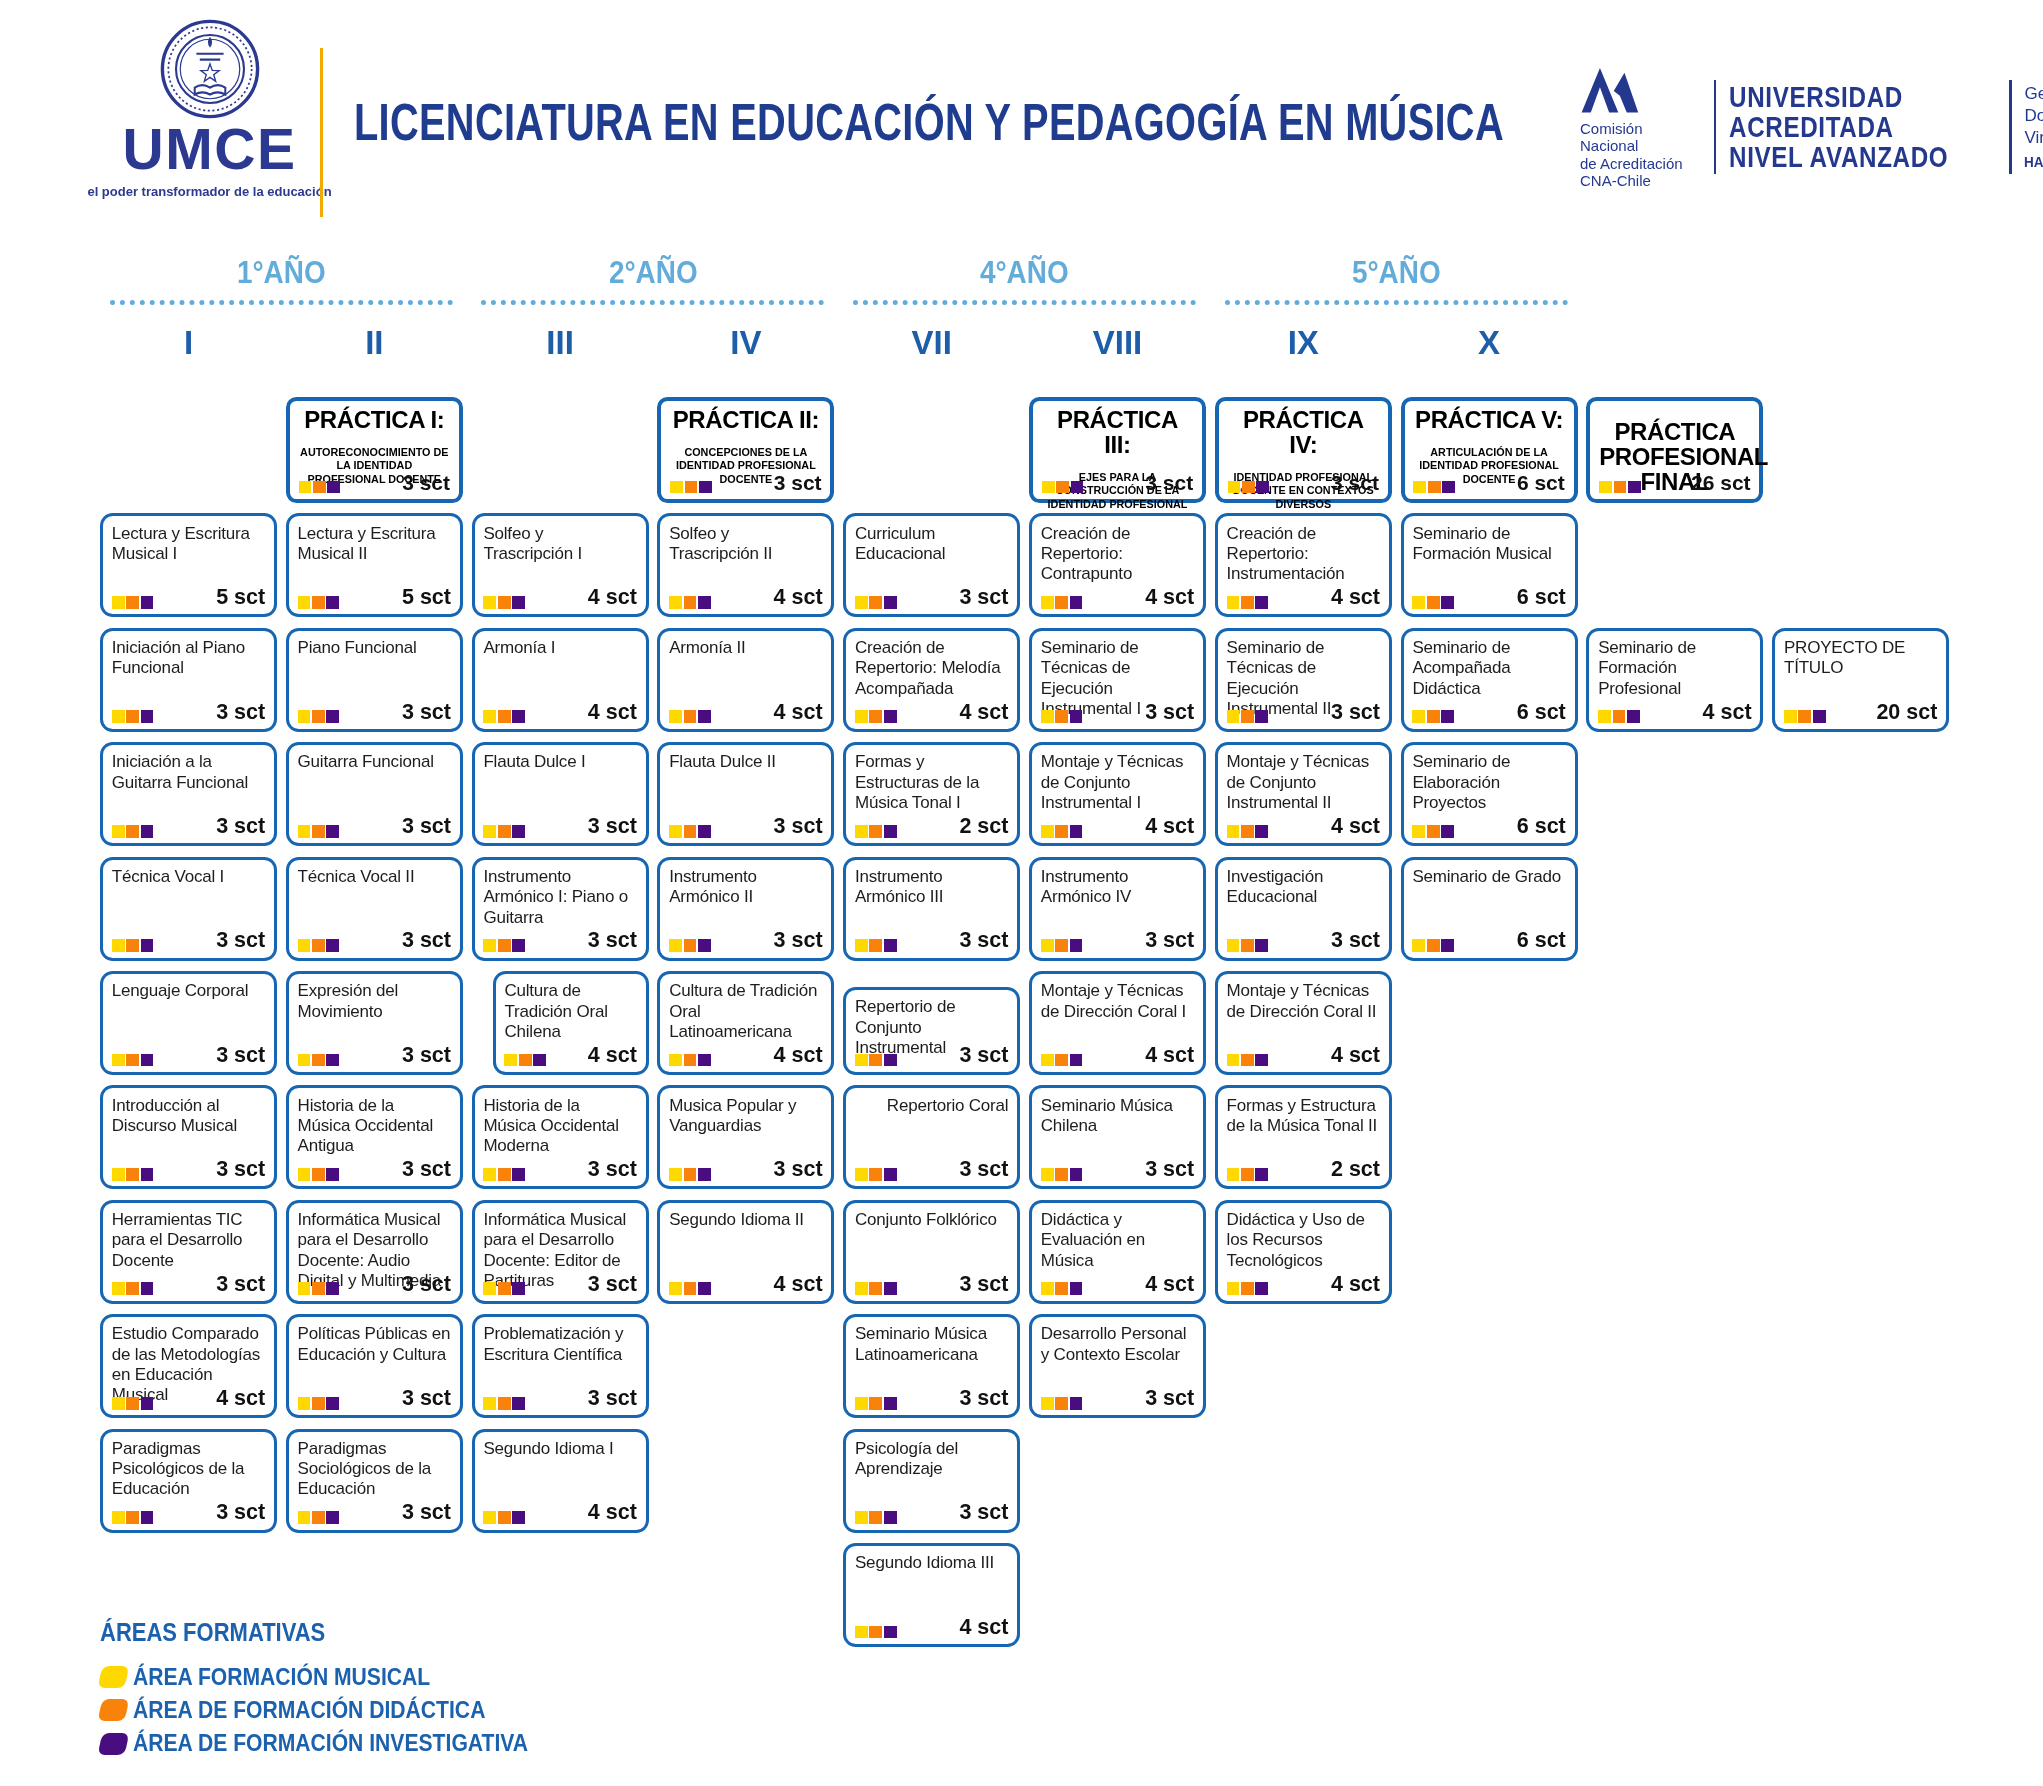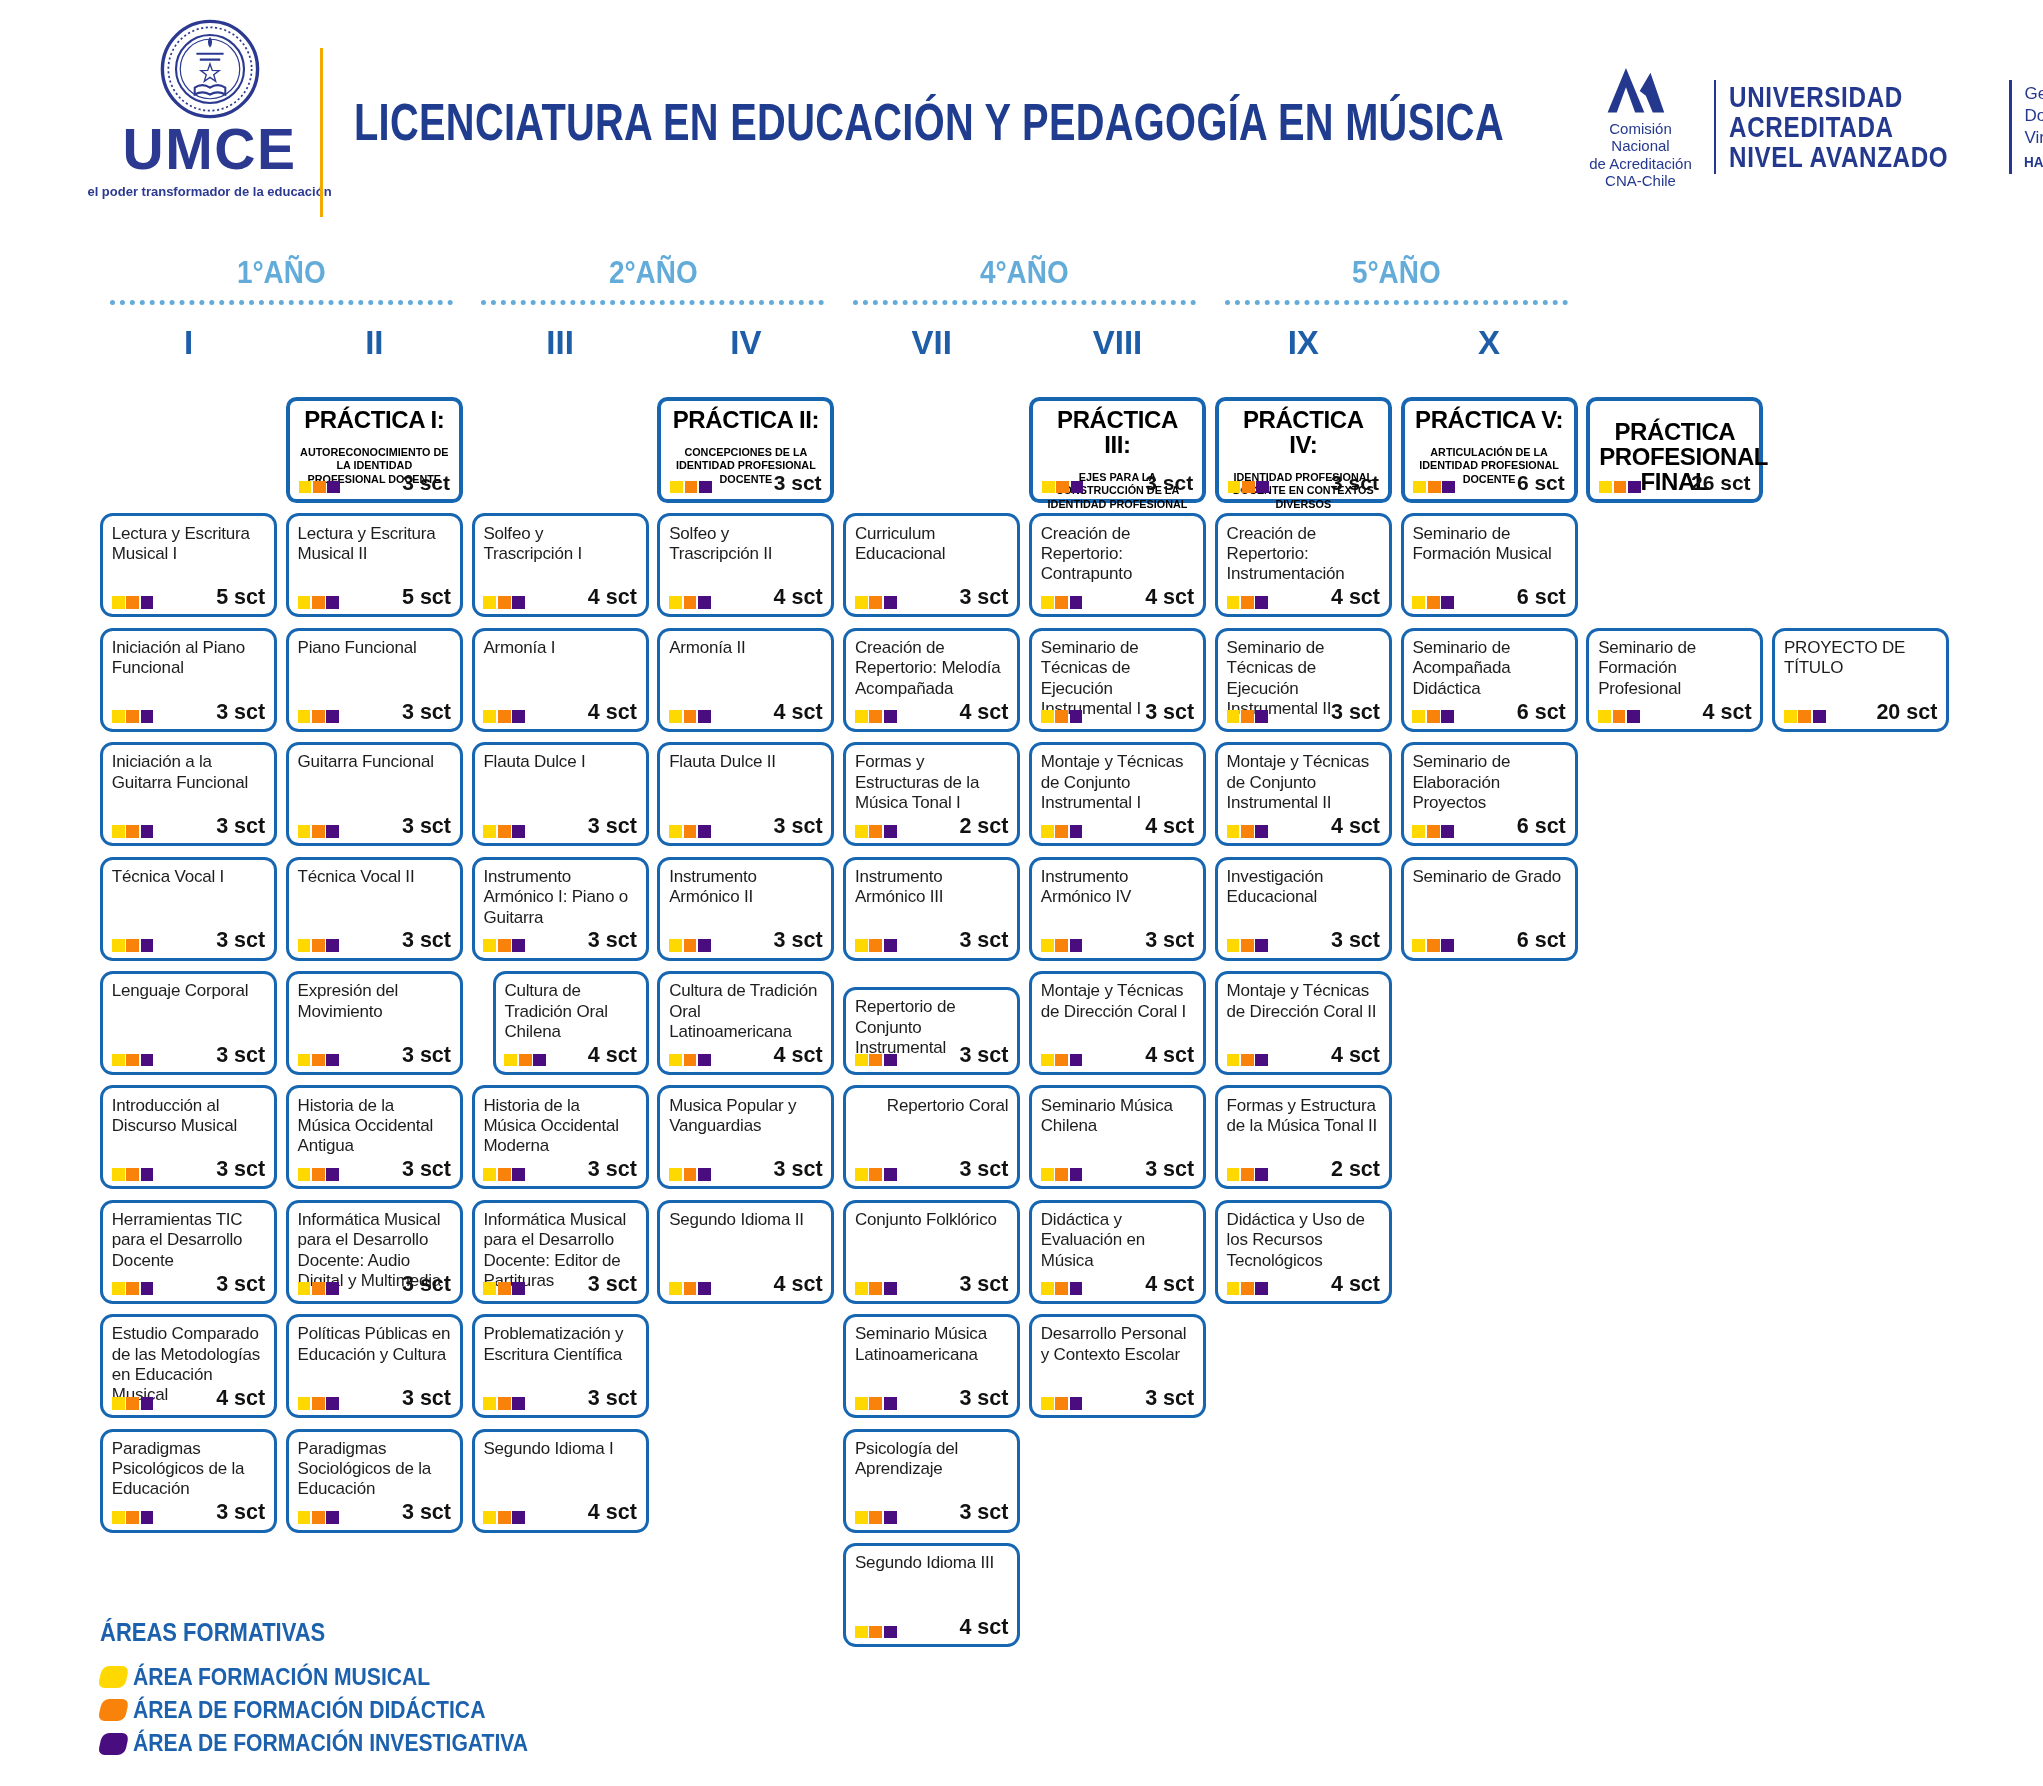--- a/index.html
+++ b/index.html
@@ -11,21 +11,21 @@
   .logo-block{position:absolute;left:84px;top:17.6px;width:251px;text-align:center;}
   .seal{display:block;margin:0 auto;}
   .umce-acronym{font-size:57px;font-weight:bold;color:#2B3990;line-height:1;letter-spacing:1.6px;margin-top:1.6px;}
   .umce-tagline{font-size:13px;font-weight:bold;color:#2B3990;margin-top:5.6px;white-space:nowrap;}
   .gold-divider{position:absolute;left:320px;top:48px;width:3.2px;height:169px;background:#F2A900;}
   .page-title{
     position:absolute;left:354px;top:93px;font-size:51px;font-weight:bold;color:#1F3C8F;
     white-space:nowrap;transform:scaleX(.78);transform-origin:left top;letter-spacing:0.4px;
   }
   .badge{position:absolute;left:1580px;top:65px;display:flex;align-items:center;gap:12.8px;color:#24388E;}
-  .cna-block{width:121px;text-align:center;}
+  .cna-block{width:121px;text-align:left;}
   .cna-lines{font-size:15px;line-height:1.15;margin-top:3.2px;}
   .badge-vline{width:2.4px;height:94px;background:#24388E;}
   .status-block{font-weight:bold;font-size:29.5px;line-height:1.02;transform:scaleX(.82);transform-origin:left center;white-space:nowrap;letter-spacing:0.8px;}
   .details-block{font-size:17px;line-height:1.3;}
   .valid-until{font-weight:bold;font-size:15px;margin-top:2.4px;transform:scaleX(.9);transform-origin:left center;white-space:nowrap;}
   
   #years-band{position:absolute;left:100px;top:257px;display:grid;grid-template-columns:repeat(10,177px);column-gap:8.8px;}
   .year-group{grid-column:span 2;text-align:center;}
   .year-label{font-size:31px;font-weight:bold;color:#63ACDA;line-height:1;}
   .year-label span{display:inline-block;transform:scaleX(.9);}

